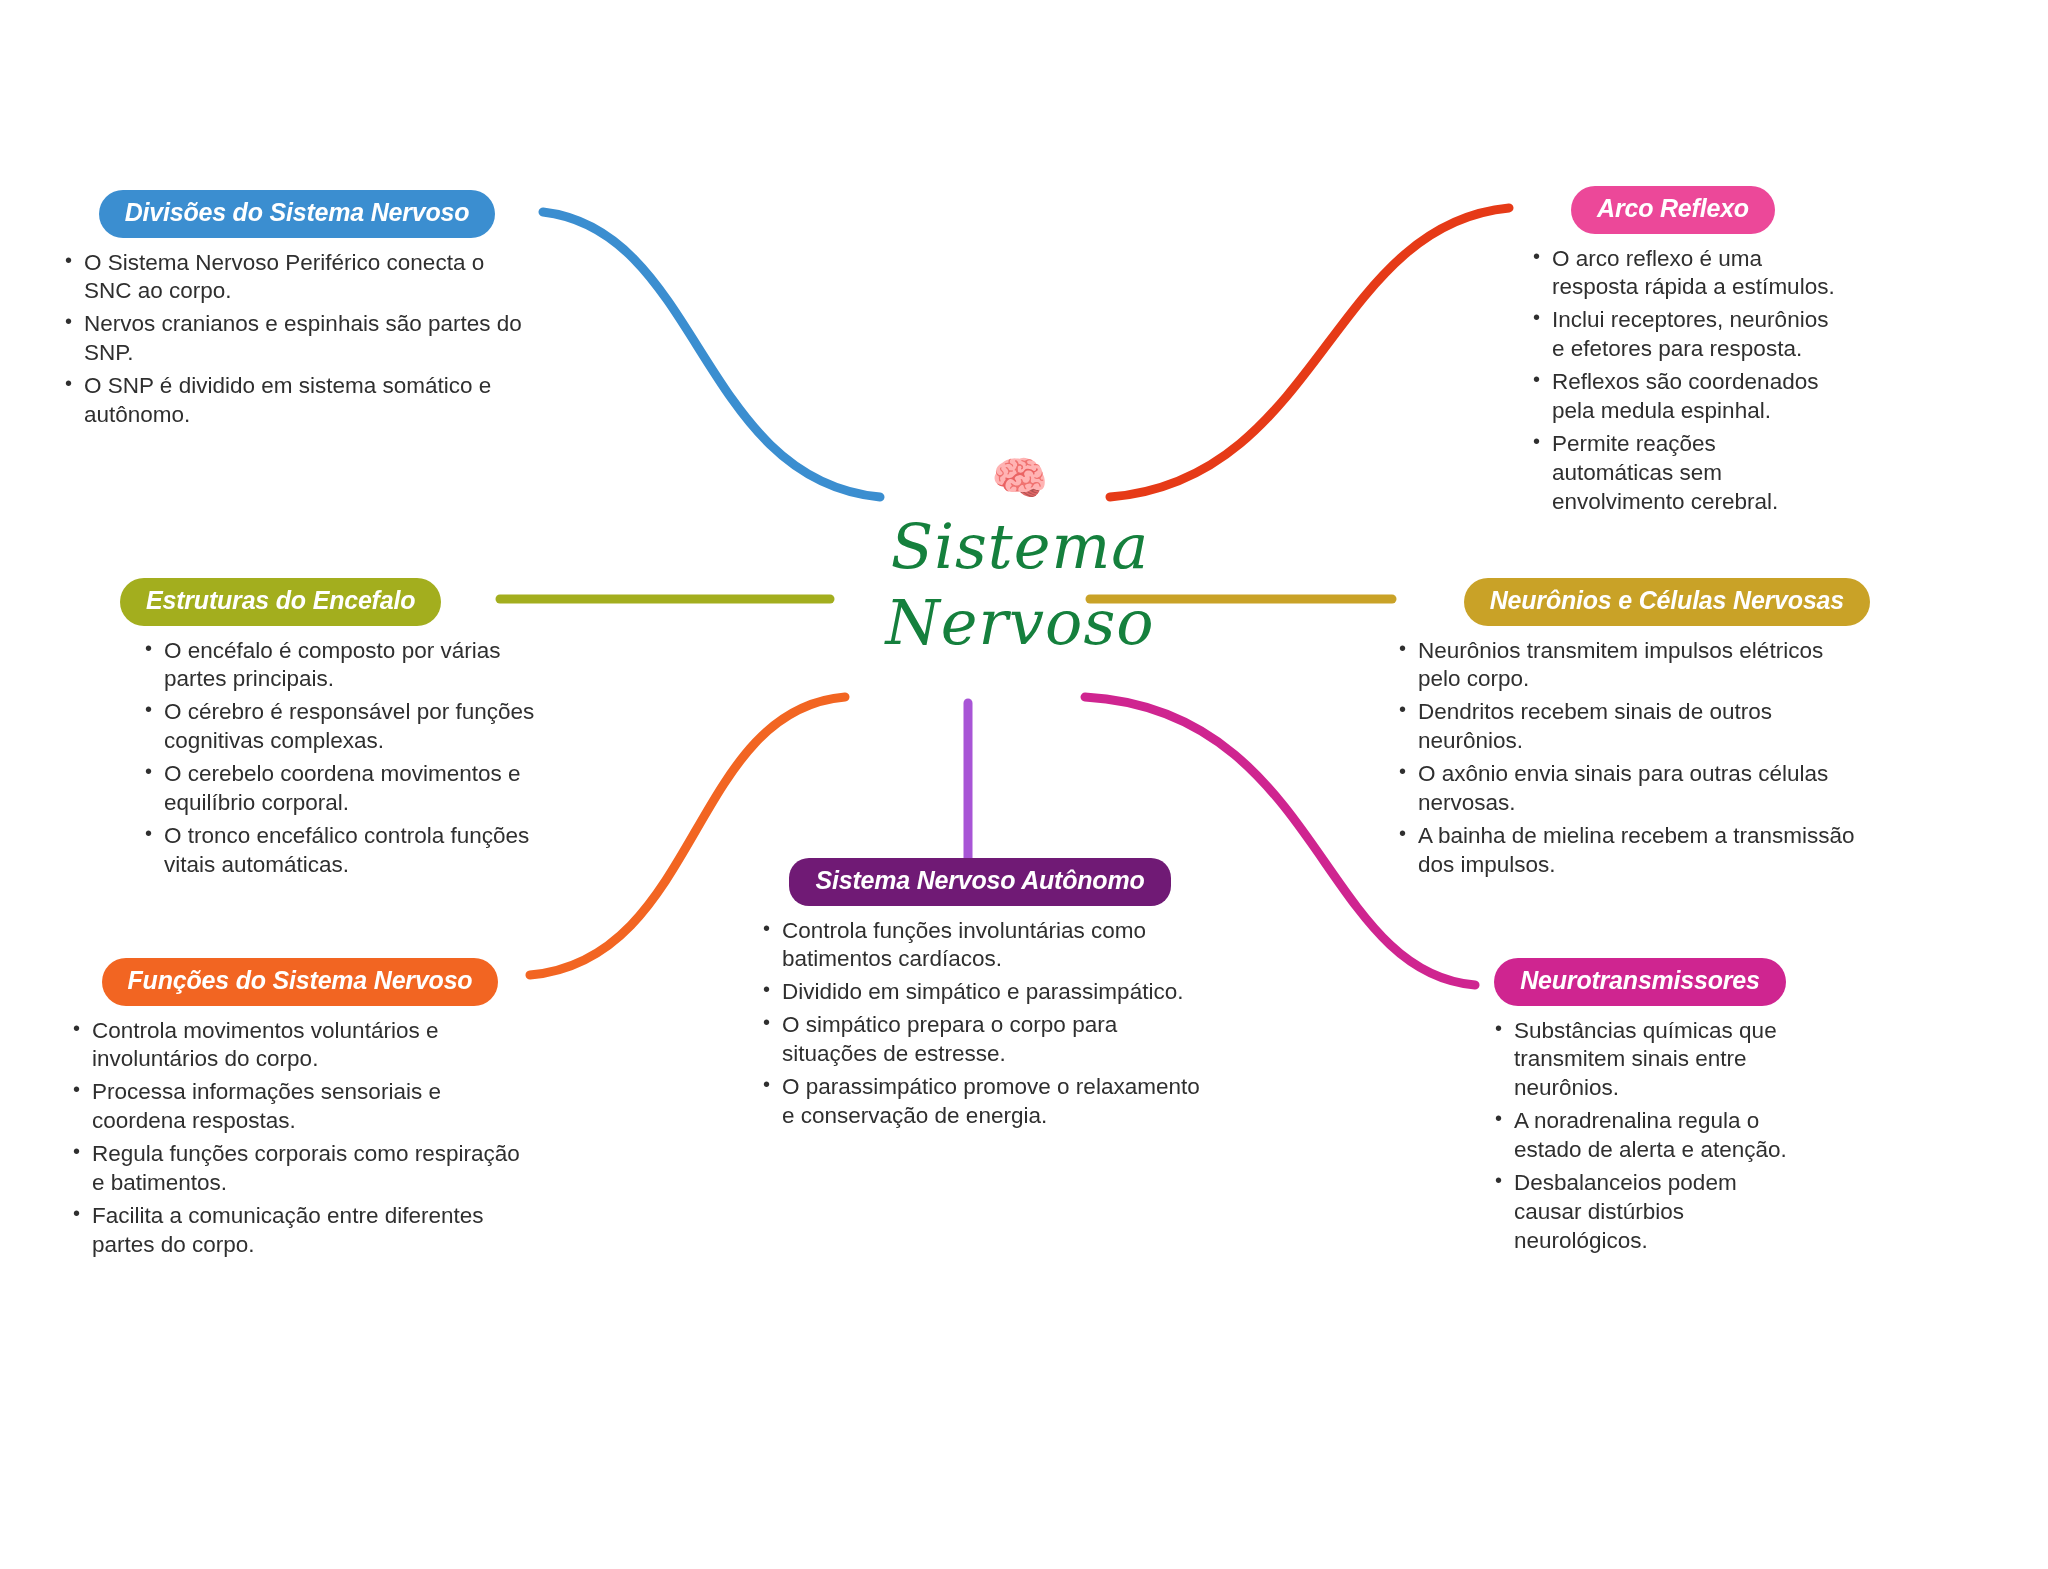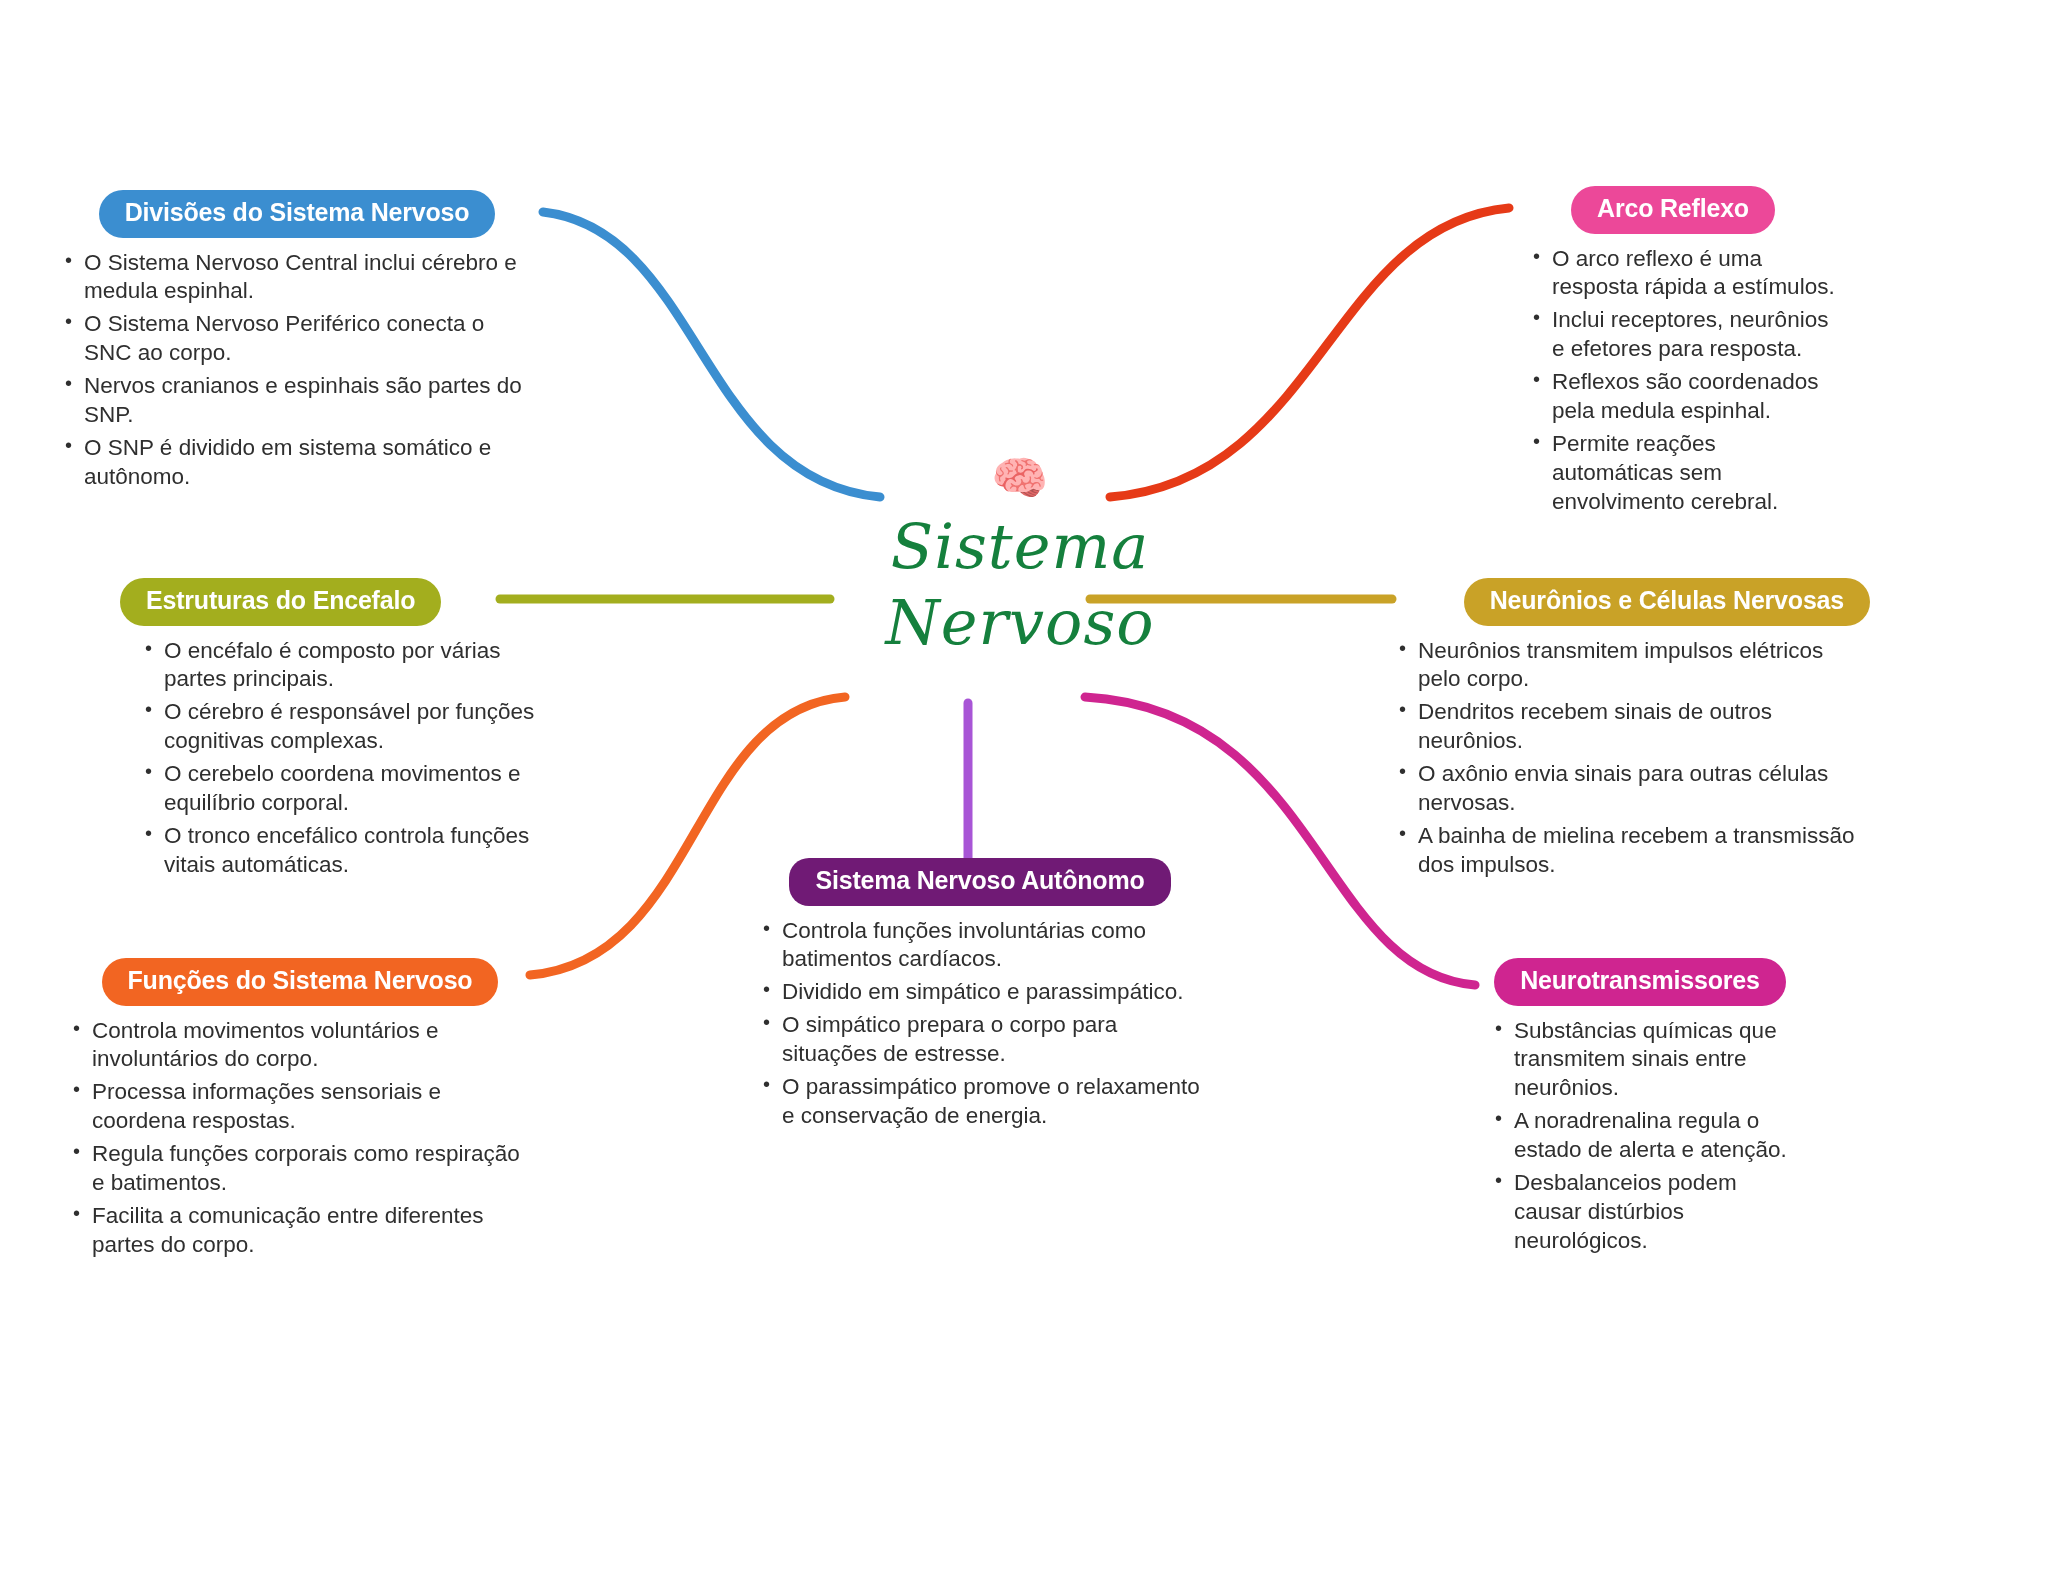--- a/index.html
+++ b/index.html
@@ -53,20 +53,21 @@
   .pill {
     display: inline-block;
     border-radius: 999px;
     color: #ffffff;
     font-size: 25px;
     font-weight: bold;
     letter-spacing: -0.2px;
     padding: 9px 26px 11px 26px;
     white-space: nowrap;
     line-height: 1.1;
+    font-style: italic;
   }
   .pill-row { display: flex; }
   .pill-row.right { justify-content: flex-end; }
   .pill-row.left  { justify-content: flex-start; }
   .pill-row.center{ justify-content: center; }
 
   ul.points {
     list-style: none;
     margin-top: 11px;
   }
@@ -121,21 +122,20 @@
     <span class="brain-icon">🧠</span>
     <div class="center-title">Sistema
 Nervoso</div>
   </div>
 
   <div class="branch" id="branch-divisoes">
     <div class="pill-row center">
       <div class="pill" style="background: rgb(59, 142, 208);">Divisões do Sistema Nervoso</div>
     </div>
     <ul class="points">
-      <li>O Sistema Nervoso Central inclui cérebro e medula espinhal.</li>
       <li>O Sistema Nervoso Periférico conecta o SNC ao corpo.</li>
       <li>Nervos cranianos e espinhais são partes do SNP.</li>
       <li>O SNP é dividido em sistema somático e autônomo.</li>
     </ul>
   </div>
 
   <div class="branch" id="branch-arco">
     <div class="pill-row center">
       <div class="pill" style="background: #ec4899;">Arco Reflexo</div>
     </div>

